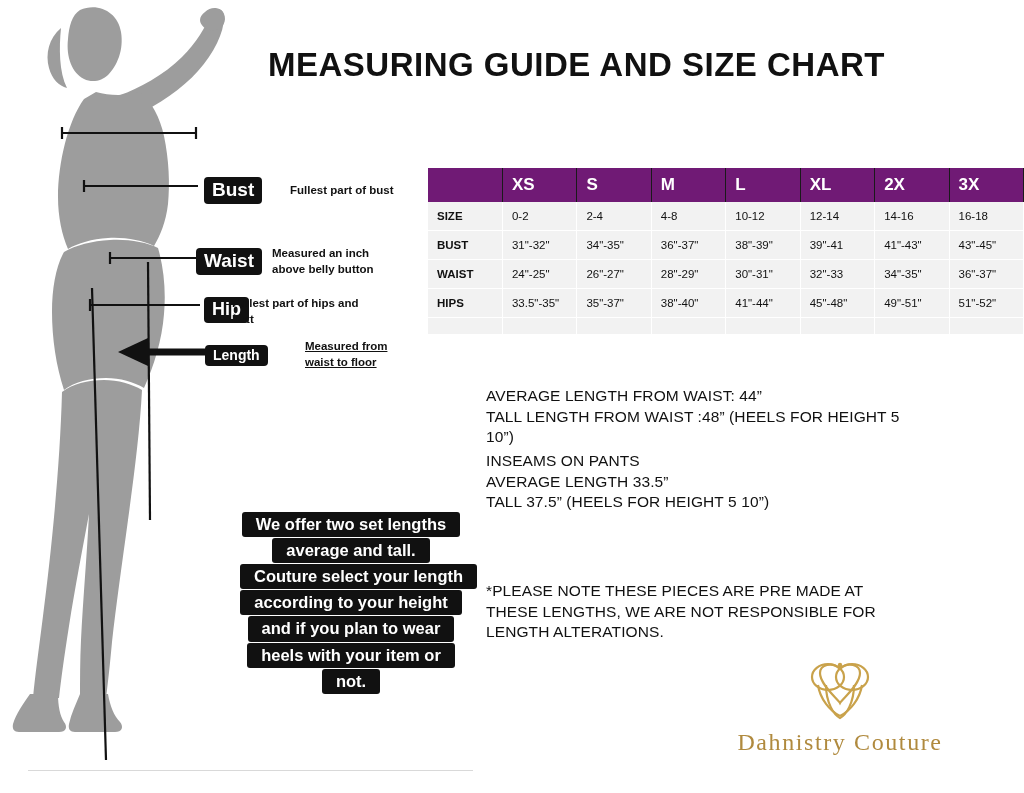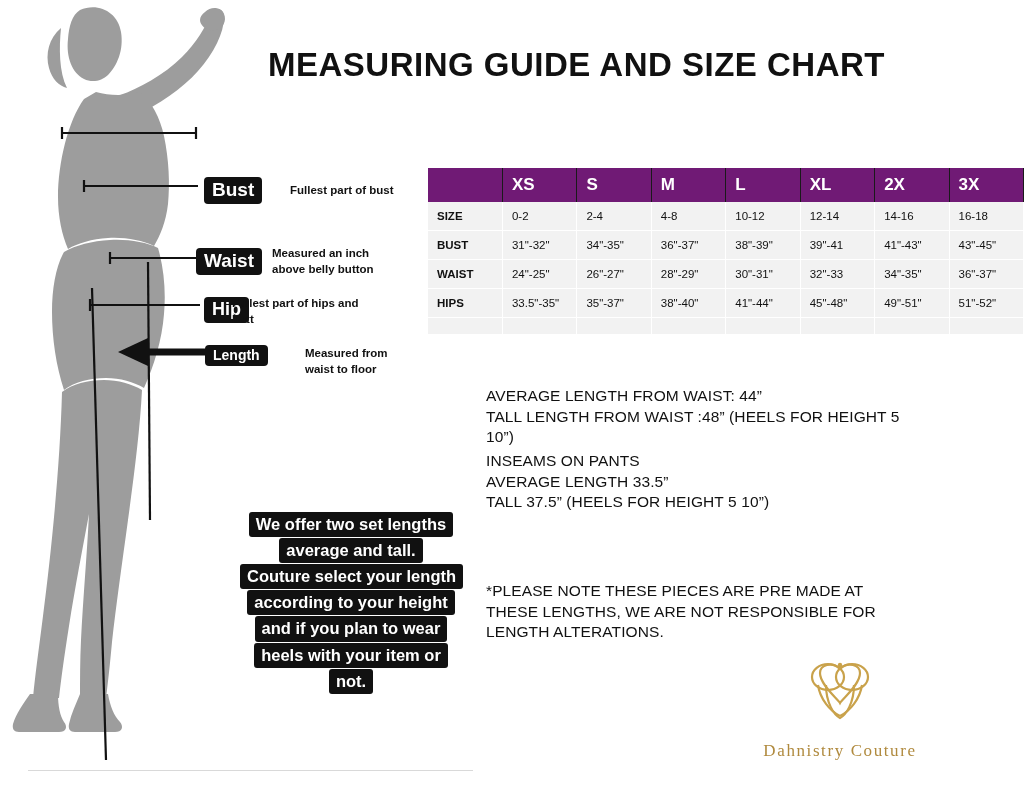--- a/index.html
+++ b/index.html
@@ -66,38 +66,38 @@
   .desc {
     position: absolute;
     color: #111111;
     font-weight: bold;
     font-size: 11.5px;
     line-height: 1.35;
   }
   .desc-bust   { left: 262px; top: 183px; padding-left: 28px; }
   .desc-waist  { left: 272px; top: 246px; width: 120px; }
   .desc-hip    { left: 232px; top: 296px; width: 140px; }
-  .desc-length { left: 305px; top: 346px; width: 105px; }
+  .desc-length { left: 305px; top: 339px; width: 105px; text-decoration: underline; }
 
   
   .note-block {
     position: absolute;
     left: 240px;
     top: 512px;
     width: 222px;
     text-align: center;
   }
   .note-line {
     display: inline-block;
     background: #111111;
     color: #ffffff;
     font-weight: bold;
     font-size: 16.5px;
     line-height: 1.28;
-    padding: 2px 7px;
+    padding: 2px 14px;
     border-radius: 3px;
     margin: 0 0 1px 0;
     white-space: nowrap;
   }
 
   
   .table-wrap {
     position: absolute;
     left: 428px;
     top: 168px;
@@ -155,23 +155,23 @@
     position: absolute;
     left: 690px;
     top: 655px;
     width: 300px;
     text-align: center;
   }
   .brand-mark {
     height: 66px;
   }
   .brand-name {
-    margin-top: 16px;
+    margin-top: 4px;
     font-family: "Liberation Serif", serif;
-    font-size: 17px;
+    font-size: 24px;
     letter-spacing: 1.6px;
     color: #b08a3e;
     white-space: nowrap;
   }
 </style>
 </head>
 <body>
 
 <div id="page">
 

